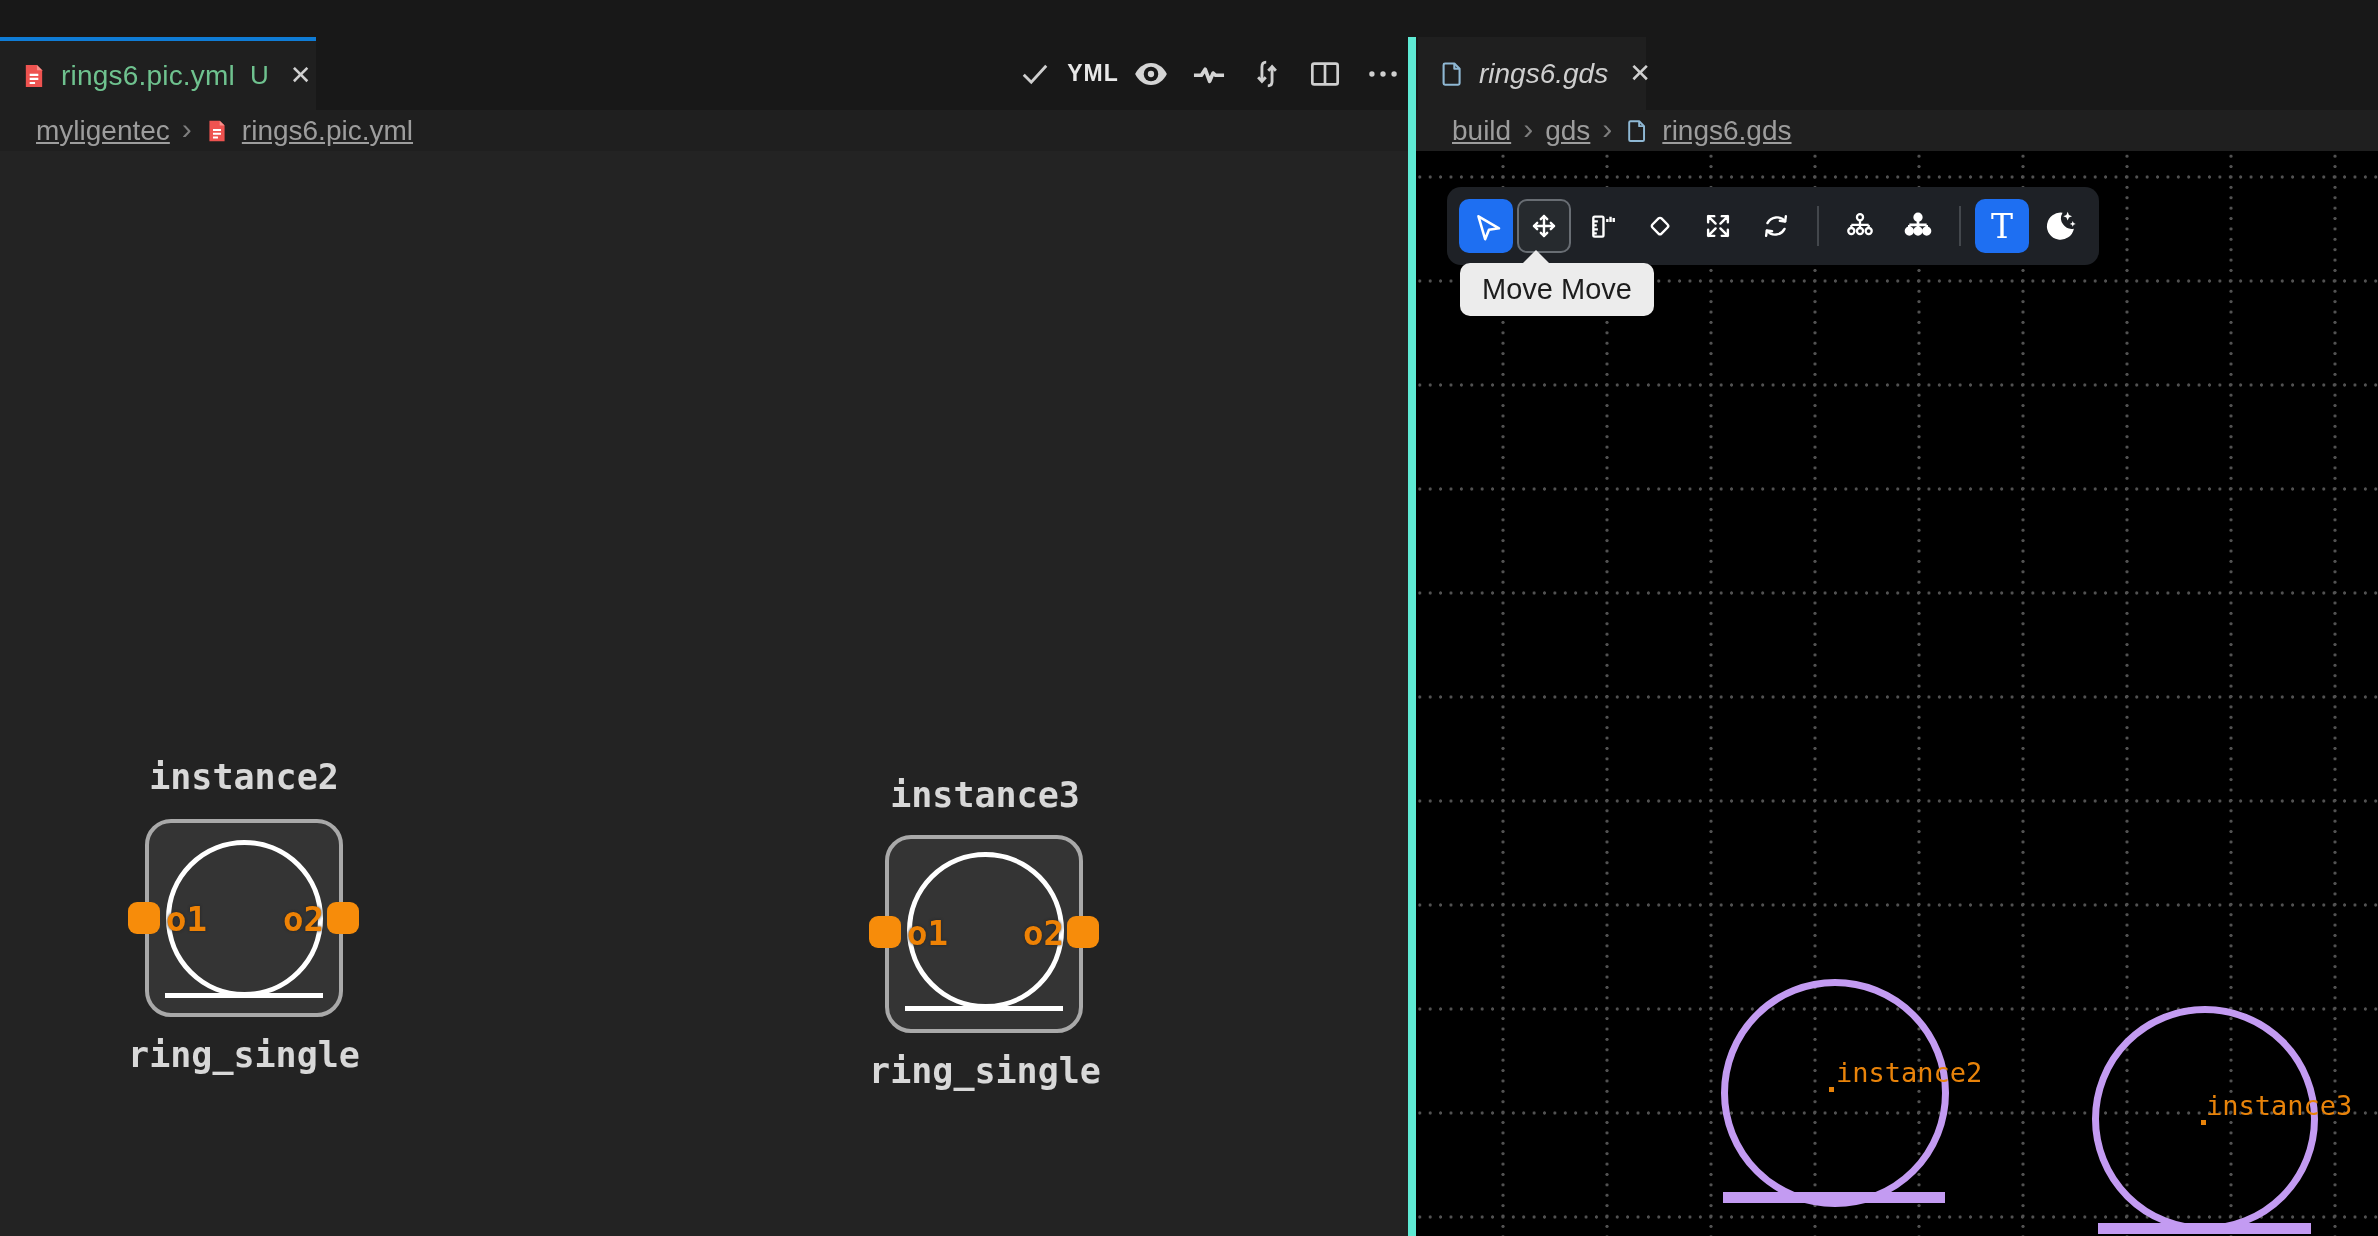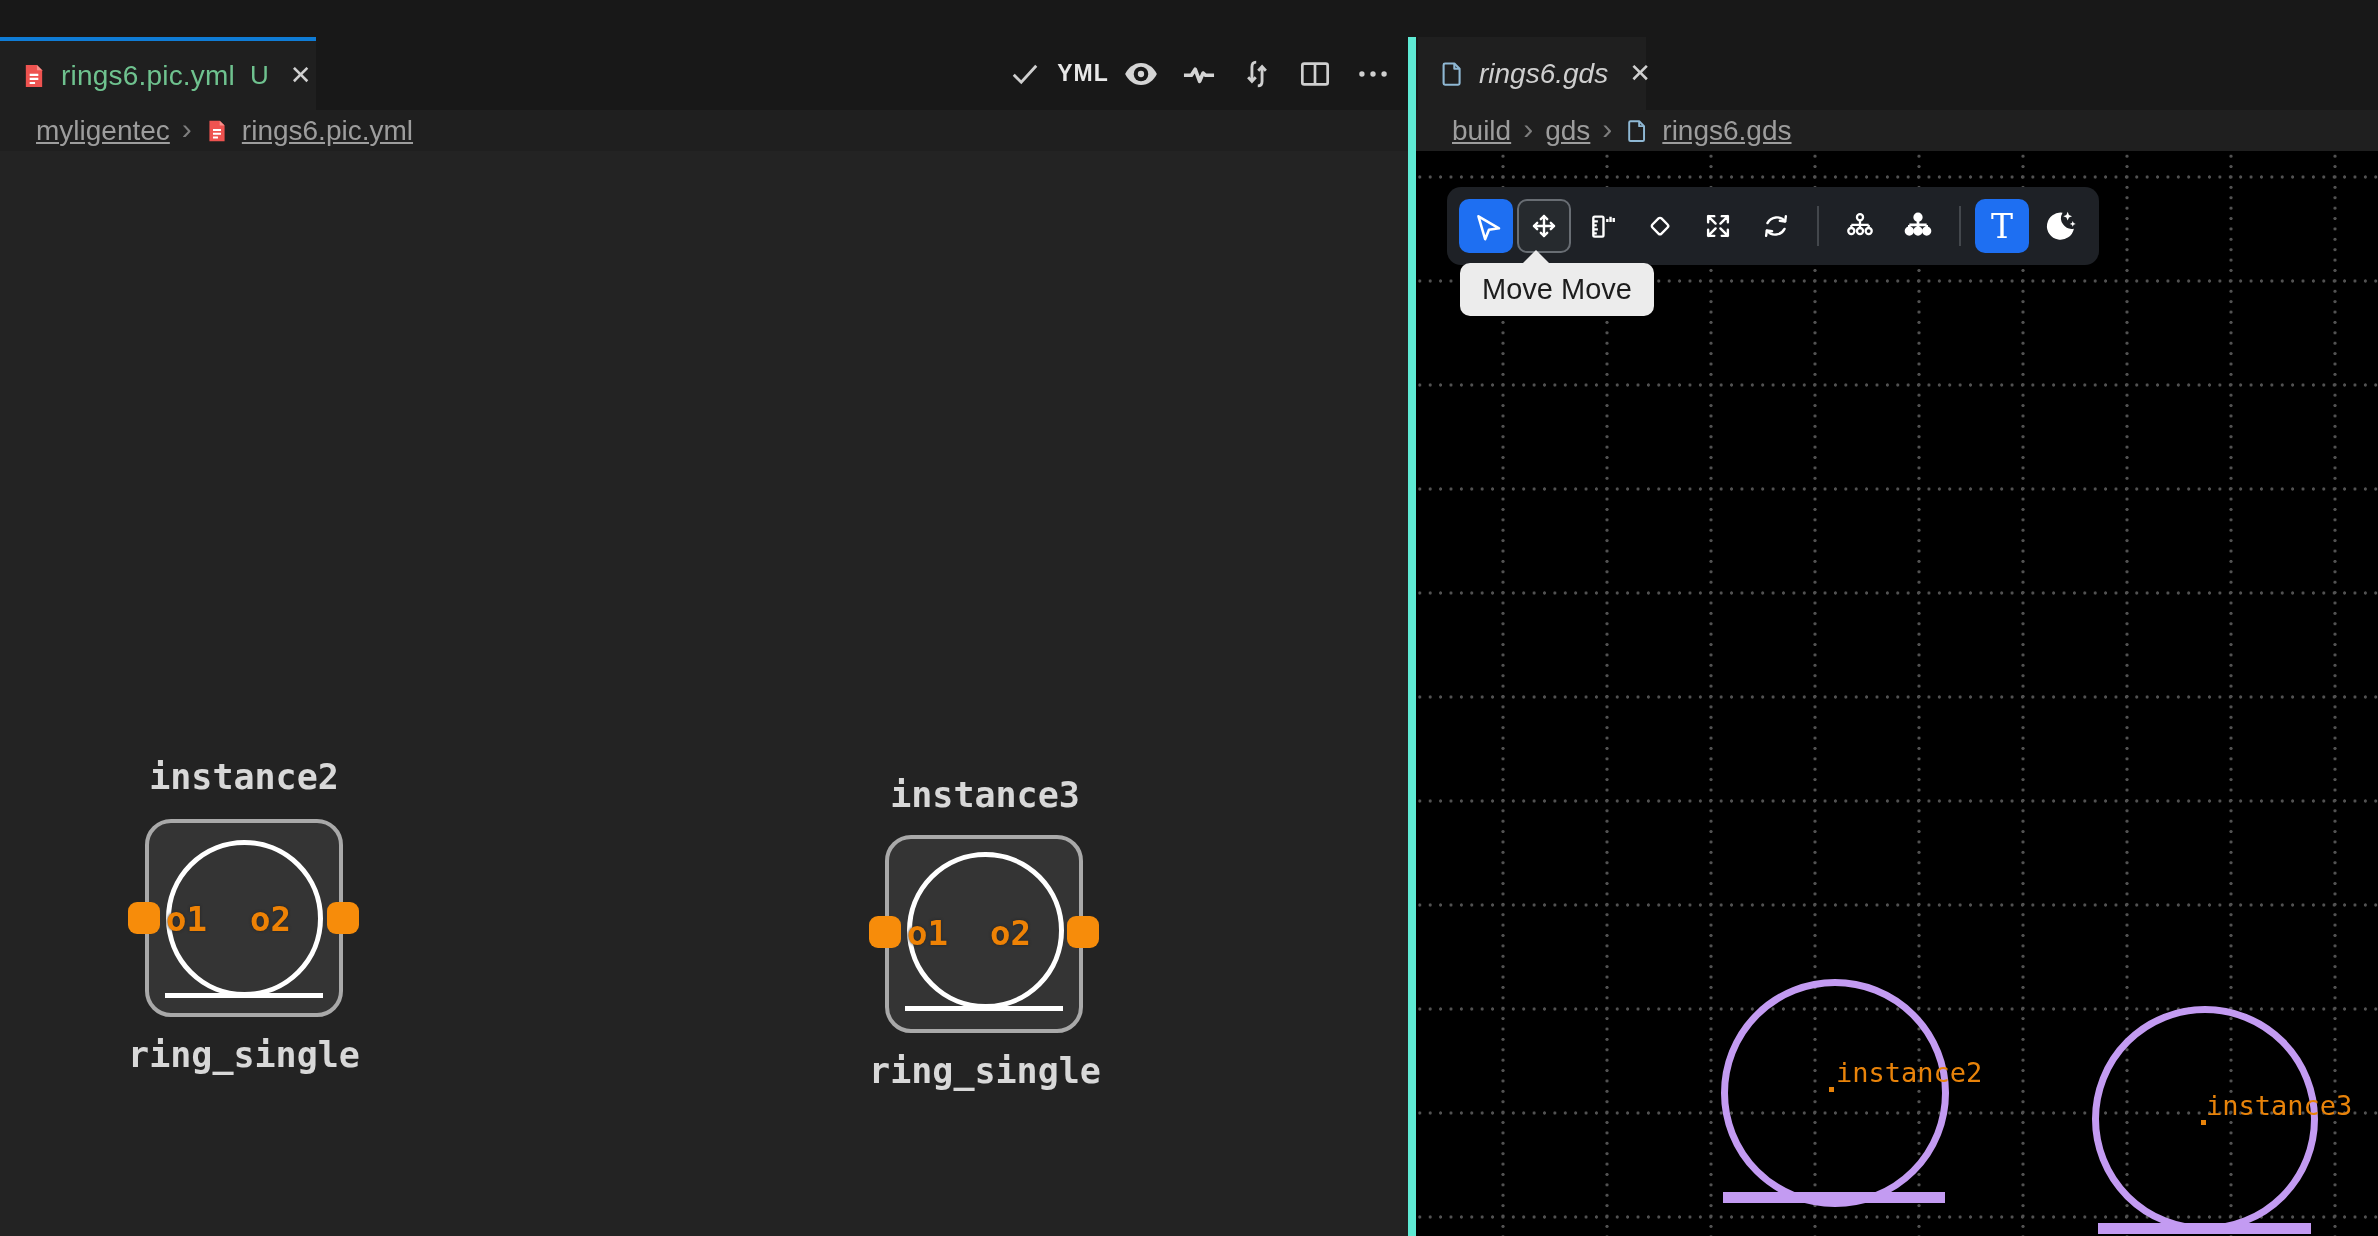--- a/index.html
+++ b/index.html
@@ -19,38 +19,38 @@
   .tab-label-plain { font-size:28px; color:#cfcfcf; font-style:italic; }
   .git-badge { font-size:26px; color:#6fc28f; margin-left:2px; }
   .tab-close { font-size:26px; color:#d0d0d0; margin-left:8px; cursor:pointer; }
 
   .crumbs { height:41px; background:#1f1f1f; display:flex; align-items:center;
             padding-left:36px; gap:12px; font-size:28px; color:#9d9d9d; }
   .crumb { cursor:pointer;text-decoration:underline; }
   .crumb-sep { color:#7d7d7d; font-size:30px; line-height:1; transform:translateY(-2px); }
 
   
-  .actions { position:absolute; right:16px; top:0; height:73px; display:flex;
+  .actions { position:absolute; right:6px; top:0; height:73px; display:flex;
              align-items:center; gap:20px; }
   .action-btn { width:38px; height:38px; display:flex; align-items:center; justify-content:center;
                 cursor:pointer; }
   .yml-badge { font-size:23px; font-weight:bold; color:#e8e8e8; letter-spacing:1px; }
 
   
   .schematic { position:absolute; top:114px; left:0; right:0; bottom:0; background:#232323; overflow:hidden; }
   .n-title, .n-sub { position:absolute; width:320px; text-align:center; font-family:"DejaVu Sans Mono", monospace;
                      font-weight:bold; font-size:35px; color:#d8d8d8; }
   .n-box { position:absolute; width:198px; height:198px; border:4px solid #a9a9a9; border-radius:26px;
            background:#343434; }
   .n-circle { position:absolute; width:157px; height:157px; border:5px solid #ffffff; border-radius:50%; }
   .n-line { position:absolute; width:158px; height:5px; background:#ffffff; }
   .n-port { position:absolute; width:32px; height:32px; border-radius:9px; background:#f78c0a; z-index:3; cursor:pointer; }
   .n-plabel { position:absolute; height:32px; line-height:32px; font-family:"DejaVu Sans Mono", monospace;
               font-weight:bold; font-size:34px; color:#ee8205; text-shadow:0 0 3px #222; z-index:4; }
-  .n-plabel.r { width:74px; }
+  .n-plabel.r { width:74px; text-align:right; }
 
   
   .gds-canvas { position:absolute; top:114px; left:0; right:0; bottom:0; background:#000;
     background-image:
       radial-gradient(circle, #525252 1.35px, transparent 1.9px),
       radial-gradient(circle, #525252 1.35px, transparent 1.9px);
     background-size: 104px 10.4px, 10.4px 104px;
     background-position: 35px 0px, 9px 78px;
     overflow:hidden; cursor:crosshair; }
 

